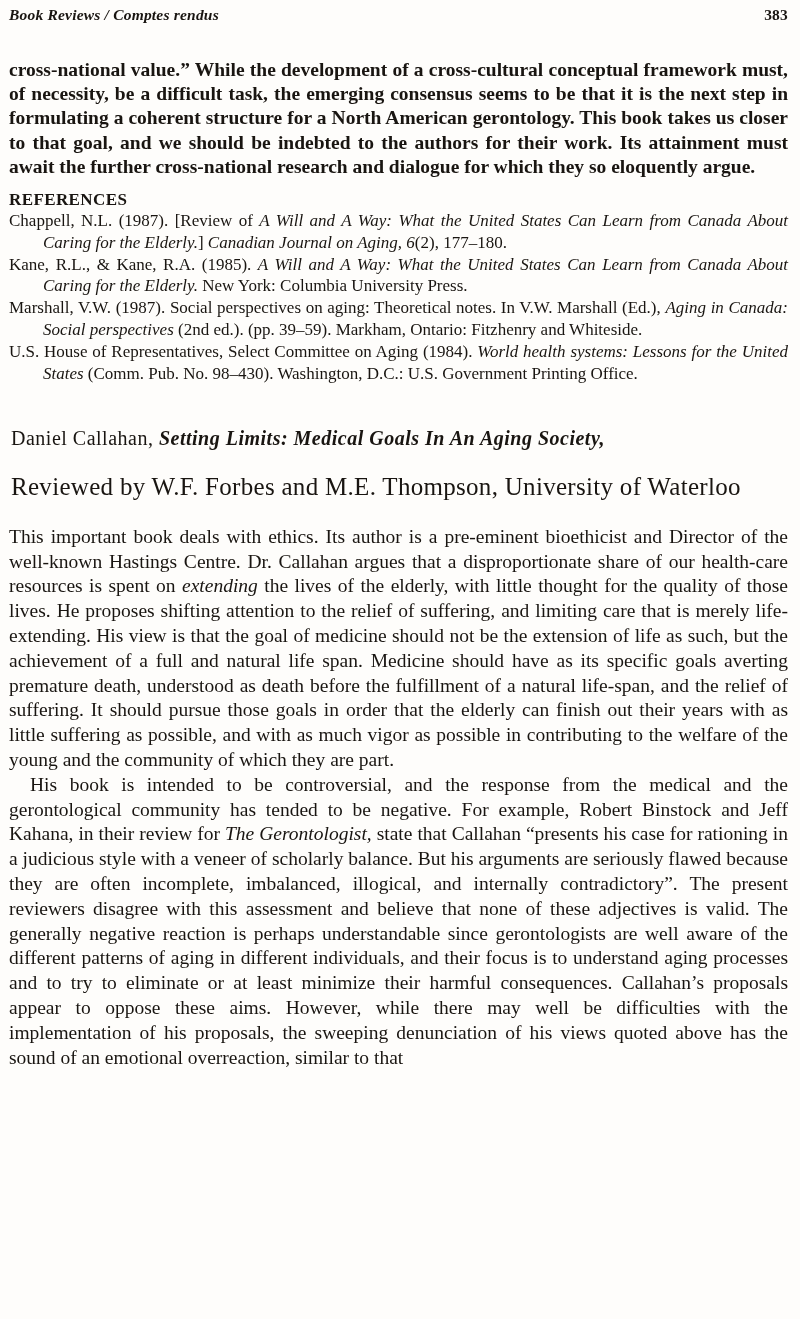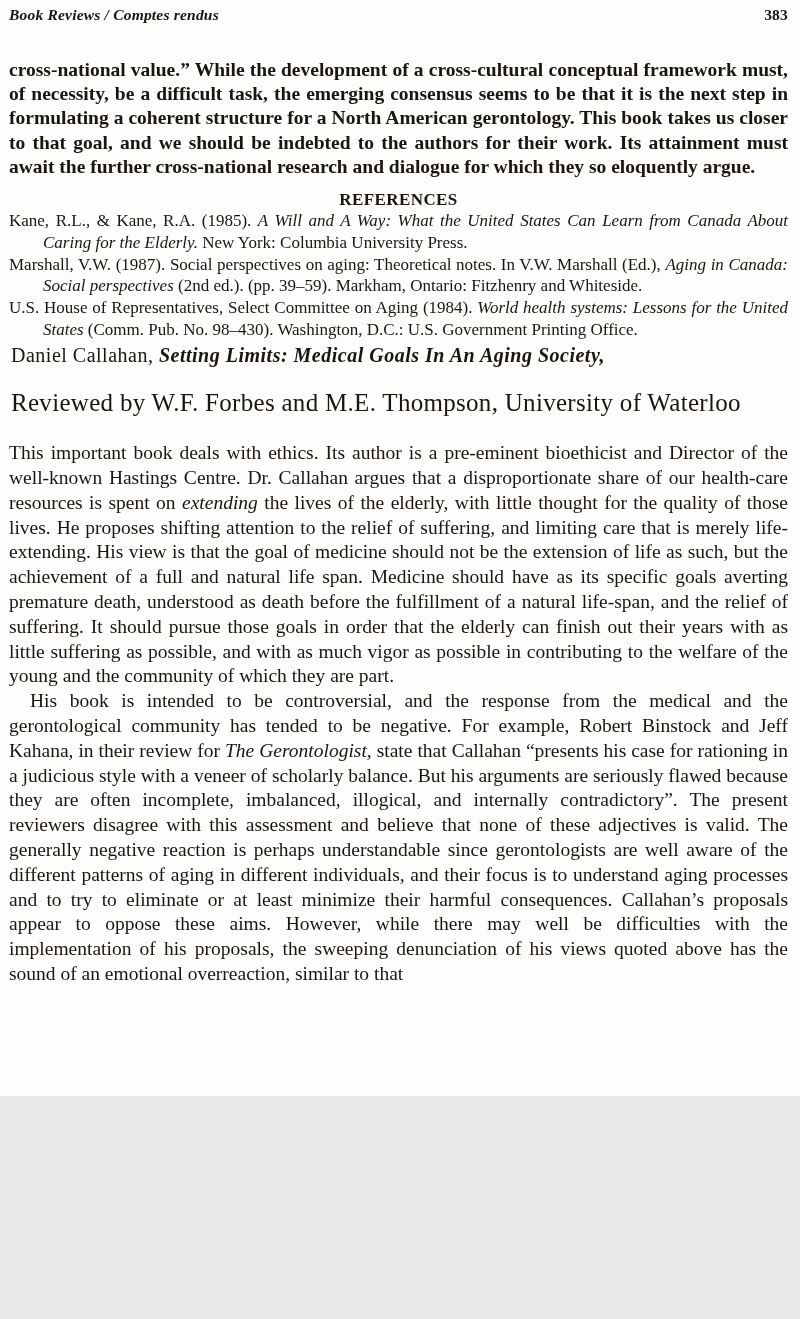--- a/index.html
+++ b/index.html
@@ -3,21 +3,21 @@
 <meta charset="utf-8">
 <style>
   html,body{margin:0;padding:0;}
   body{
     background:#e9e9e7;
     font-family:"Liberation Serif","DejaVu Serif",serif;
   }
   .page{
     position:relative;
     width:800px;
-    height:1096px;
+    height:1319px;
     margin:0 auto;
     background:#fefdfb;
     color:#191511;
     box-sizing:border-box;
     padding:6px 12px 0 9px;
     overflow:hidden;
   }
   .running-head{
     display:flex;
     justify-content:space-between;
@@ -32,30 +32,30 @@
     font-size:19.5px;
     line-height:24.2px;
     text-align:justify;
     font-weight:bold;
   }
   .refs-heading{
     margin-top:11px;
     font-size:17px;
     font-weight:bold;
     letter-spacing:.4px;
-    text-align:center;
   }
   .ref{
     font-size:17px;
     line-height:21.8px;
     text-align:justify;
     padding-left:34px;
     text-indent:-34px;
   }
   .book-heading{
+    margin-top:40px;
     margin-left:2px;
     font-size:20px;
     line-height:28.5px;
     letter-spacing:.5px;
   }
   .byline{
     margin-top:20px;
     margin-left:2px;
     font-size:25px;
     letter-spacing:.3px;
@@ -78,20 +78,21 @@
   <div class="running-head">
     <span class="head-left">Book Reviews / Comptes rendus</span>
     <span class="head-right">383</span>
   </div>
 
   <div class="para1"><span>cross-national value.” While the development of a cross-cultural conceptual framework must, of necessity, be a difficult task, the emerging consensus seems to be that it is the next step in formulating a coherent structure for a North American gerontology. This book takes us closer to that goal, and we should be indebted to the authors for their work. Its attainment must await the further cross-national research and dialogue for which they so eloquently argue.</span></div>
 
   <div class="refs-heading">REFERENCES</div>
 
   <div>
+    <div class="ref"><span>Chappell, N.L. (1987). [Review of </span><span class="it">A Will and A Way: What the United States Can Learn from Canada About Caring for the Elderly.</span><span>] </span><span class="it">Canadian Journal on Aging, 6</span><span>(2), 177–180.</span></div>
     <div class="ref"><span>Kane, R.L., &amp; Kane, R.A. (1985). </span><span class="it">A Will and A Way: What the United States Can Learn from Canada About Caring for the Elderly.</span><span>  New York: Columbia University Press.</span></div>
     <div class="ref"><span>Marshall, V.W. (1987). Social perspectives on aging:  Theoretical notes. In V.W. Marshall (Ed.), </span><span class="it">Aging in Canada:  Social perspectives</span><span> (2nd ed.). (pp. 39–59). Markham, Ontario: Fitzhenry and Whiteside.</span></div>
     <div class="ref"><span>U.S. House of Representatives, Select Committee on Aging (1984).  </span><span class="it">World health systems: Lessons for the United States</span><span> (Comm. Pub. No. 98–430). Washington, D.C.: U.S. Government Printing Office.</span></div>
   </div>
 
   <div class="book-heading">
     <div><span>Daniel Callahan, </span><span class="it bd">Setting Limits: Medical Goals In An Aging Society,</span></div>
   </div>
 
   <div class="byline">Reviewed by W.F. Forbes and M.E. Thompson, University of Waterloo</div>

